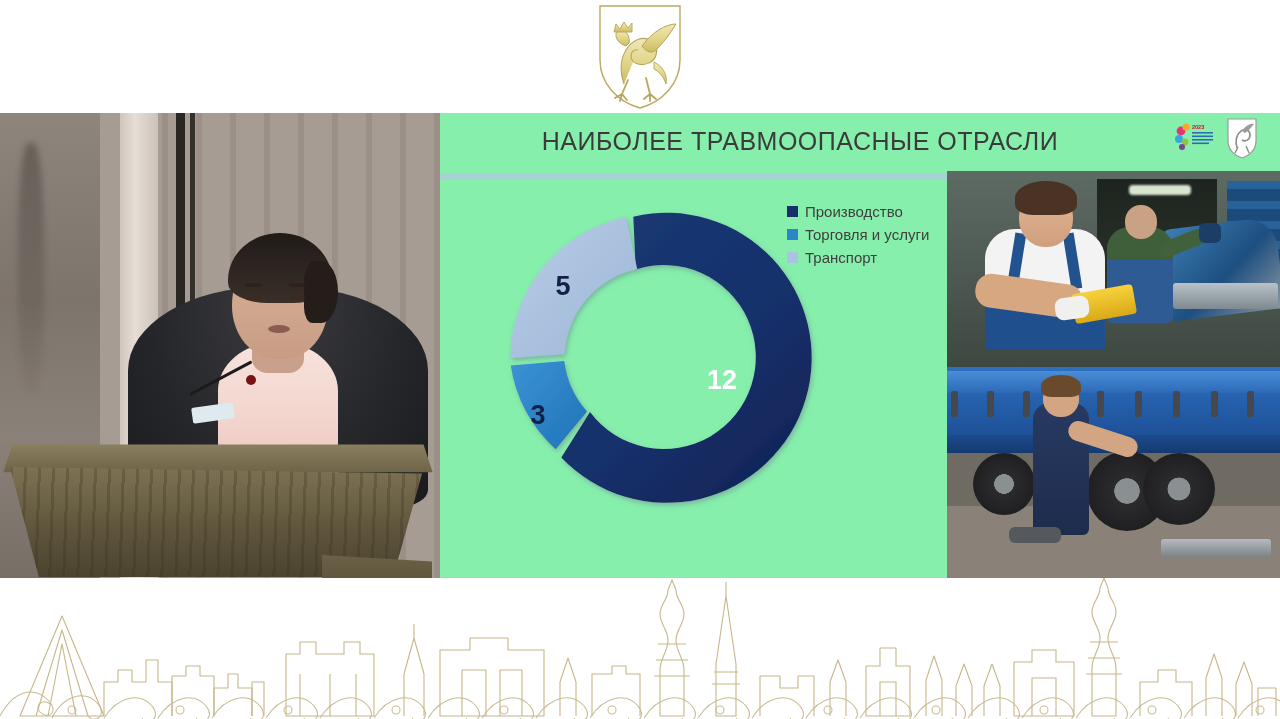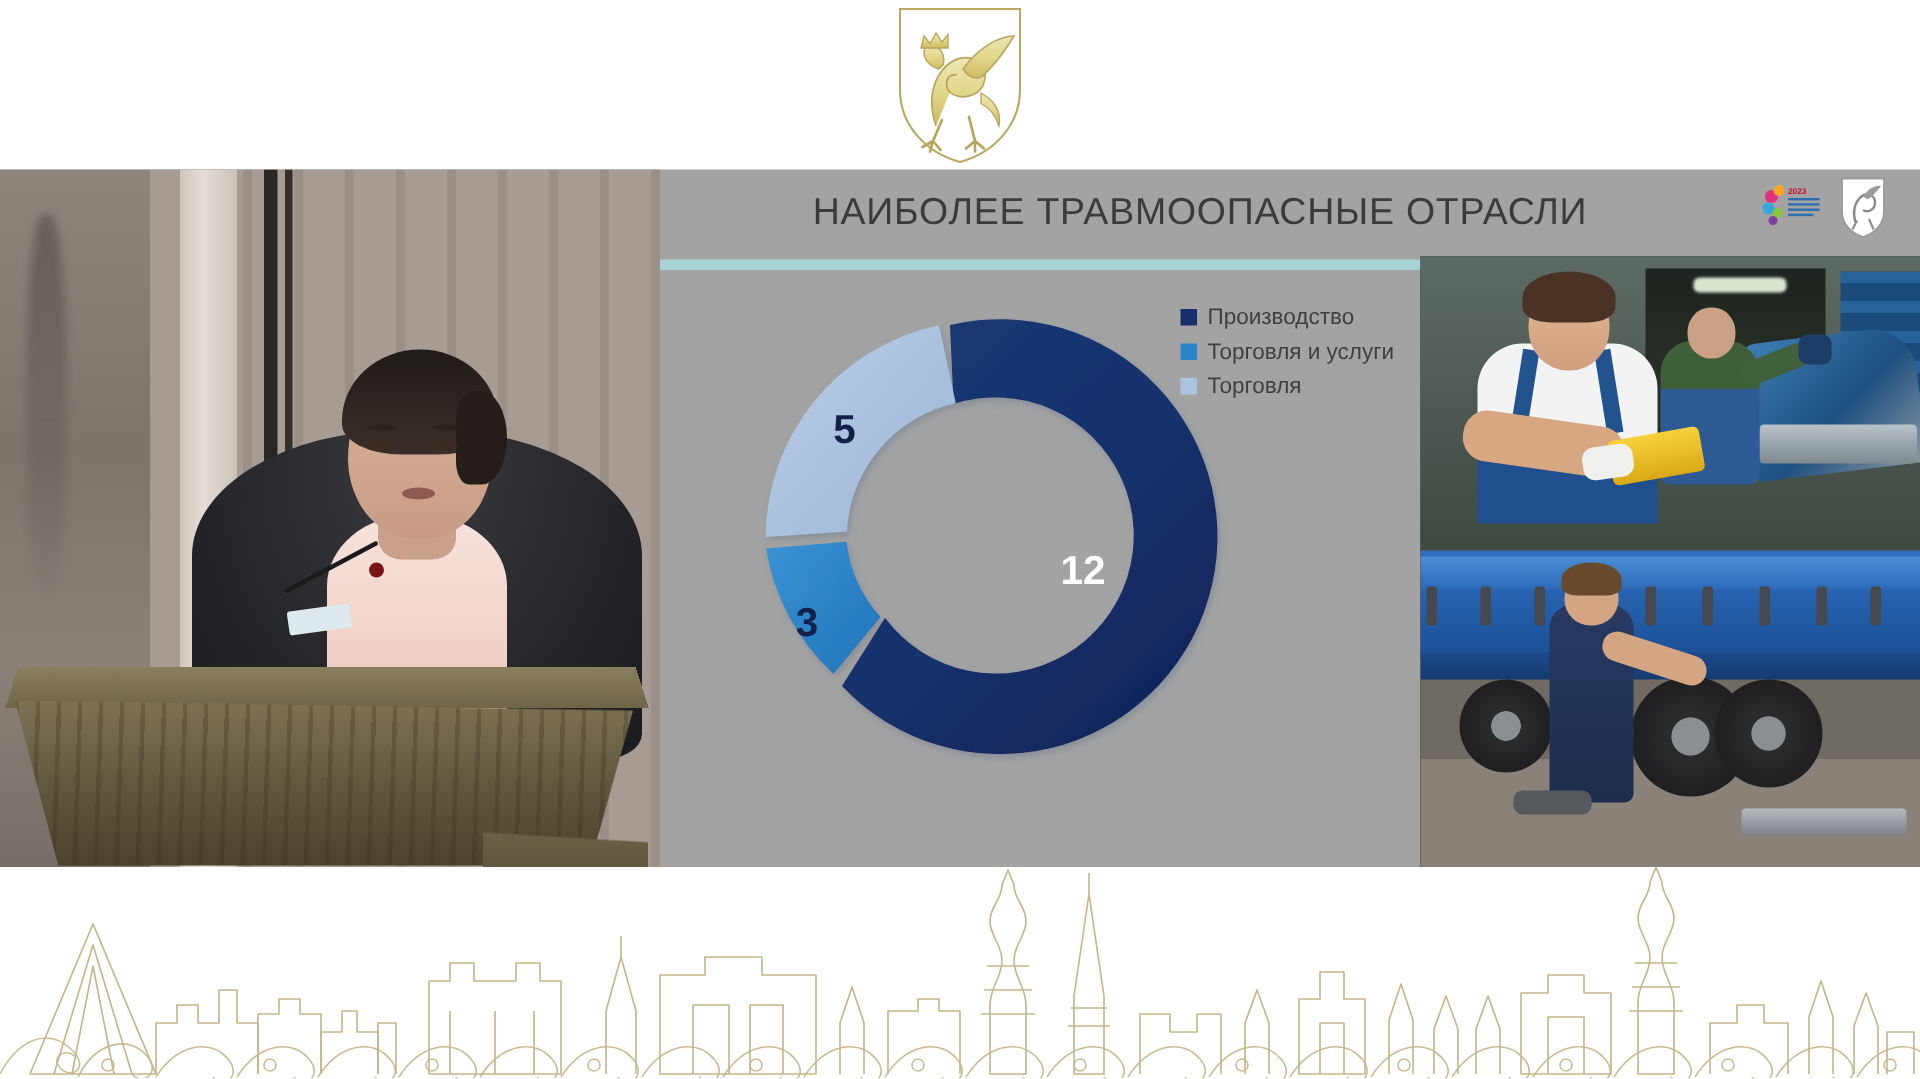--- a/index.html
+++ b/index.html
@@ -69,21 +69,21 @@
          rgba(0,0,0,0) 3px,rgba(0,0,0,0) 14px),
        linear-gradient(180deg,#7d7253,#5f563d 55%,#4b432f);
      clip-path:polygon(0% 0%,100% 6%,93% 100%,7% 100%);}
   .vp-podside{position:absolute;left:320px;top:112px;width:110px;height:46px;
      background:linear-gradient(180deg,#6b6147,#544b35);
      clip-path:polygon(0 0,100% 14%,100% 100%,0 82%);}
   .vp-paper{position:absolute;left:192px;top:292px;width:42px;height:16px;
      background:#dfe9f0;transform:rotate(-8deg);border-radius:2px;}
 
   
-  .slide{position:absolute;left:440px;top:113px;width:840px;height:465px;background:#a3a3a3;}
+  .slide{position:absolute;left:440px;top:113px;width:840px;height:465px;background:#86efac;}
 
   .slide-title{position:absolute;left:40px;top:14px;width:640px;
      font-size:25px;letter-spacing:.5px;color:#3b3b3b;font-weight:400;
      font-family:"Liberation Sans","DejaVu Sans",sans-serif;
      white-space:nowrap;text-align:center;}
   .title-rule{position:absolute;left:0px;top:60px;width:840px;height:7px;background:#a6d2d6;}
 
   .logos{position:absolute;right:22px;top:4px;display:flex;align-items:center;gap:12px;}
   .logo-anniv{width:40px;height:36px;}
   .logo-shield{width:32px;height:42px;}
@@ -316,21 +316,21 @@
       <div class="legend-row">
         <span class="legend-sw" style="background:#17306c"></span>
         <span class="legend-tx">Производство</span>
       </div>
       <div class="legend-row">
         <span class="legend-sw" style="background:#2b86c8"></span>
         <span class="legend-tx">Торговля и услуги</span>
       </div>
       <div class="legend-row">
         <span class="legend-sw" style="background:#a9c3e0"></span>
-        <span class="legend-tx">Торговля</span>
+        <span class="legend-tx">Транспорт</span>
       </div>
     </div>
 
   </div>
 
   <div class="photo-panel">
     <div class="ph-top">
       <div class="ph-bg-door"></div>
       <div class="ph-bg-light"></div>
       <div class="ph-shelf"></div>

